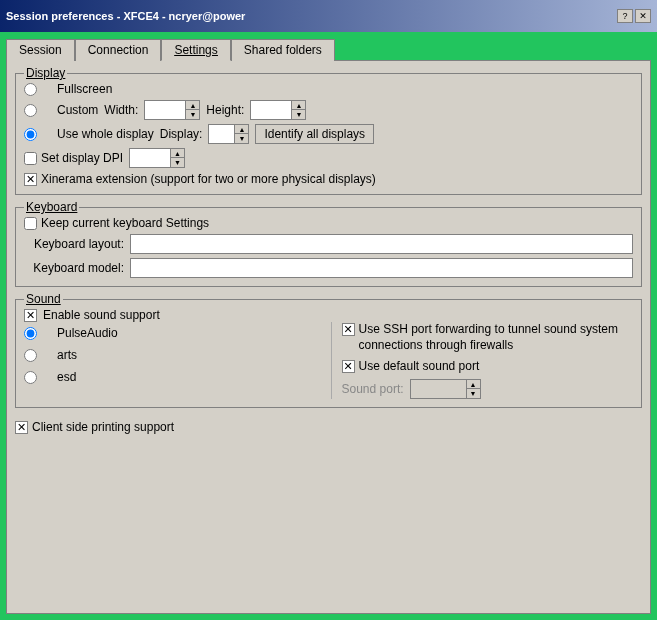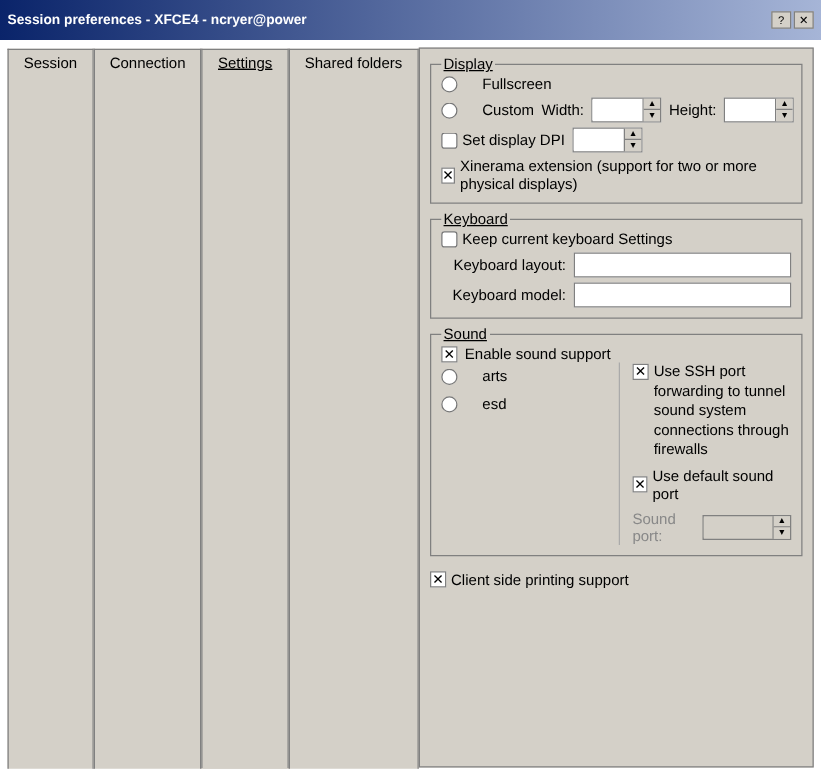--- a/index.html
+++ b/index.html
@@ -34,24 +34,25 @@
       height: 14px;
       background: #d4d0c8;
       border: 1px solid #808080;
       cursor: pointer;
       font-size: 9px;
       display: flex;
       align-items: center;
       justify-content: center;
     }
     .main-window {
-      background: #ffffff;
+      background: #22c55e;
       flex: 1;
       padding: 6px;
       display: flex;
+      flex-direction: column;
     }
     .tab-bar {
       display: flex;
       gap: 0;
       margin-bottom: 0;
     }
     .tab {
       padding: 3px 12px;
       background: #d4d0c8;
       border: 1px solid #808080;
@@ -321,20 +322,35 @@
         <span>Height:</span>
         <div class="spin-input">
           <input type="text" style="">
           <div class="spin-arrows">
             <button class="spin-arrow">▲</button>
             <button class="spin-arrow">▼</button>
           </div>
         </div>
       </div>
 
+      <div class="row">
+        <label class="radio-label">
+          <input type="radio" name="display-mode" checked="" style="">
+          <span>Use whole display</span>
+        </label>
+        <span>Display:</span>
+        <div class="display-spin">
+          <input type="text" style="">
+          <div class="display-spin-arrows">
+            <button class="spin-arrow">▲</button>
+            <button class="spin-arrow">▼</button>
+          </div>
+        </div>
+        <button class="identify-btn">Identify all displays</button>
+      </div>
 
       <div class="row">
         <label class="checkbox-label">
           <input type="checkbox" style="">
           <span>Set display DPI</span>
         </label>
         <div class="spin-input">
           <input type="text" style="">
           <div class="spin-arrows">
             <button class="spin-arrow">▲</button>
@@ -376,20 +392,26 @@
       <div class="row">
         <div class="checkbox-x">✕</div>
         <span>Enable sound support</span>
       </div>
 
       <div class="sound-grid">
 
         <div class="sound-left">
           <div class="row">
             <label class="radio-label">
+              <input type="radio" name="sound-engine" checked="" style="">
+              <span>PulseAudio</span>
+            </label>
+          </div>
+          <div class="row">
+            <label class="radio-label">
               <input type="radio" name="sound-engine" style="">
               <span>arts</span>
             </label>
           </div>
           <div class="row">
             <label class="radio-label">
               <input type="radio" name="sound-engine" style="">
               <span>esd</span>
             </label>
           </div>

